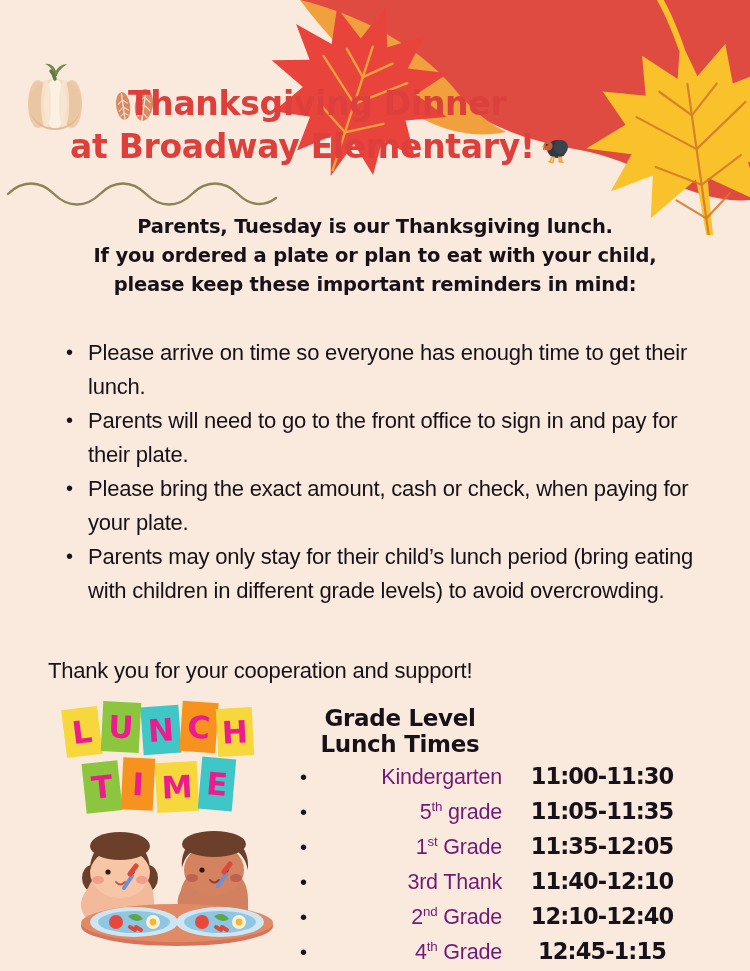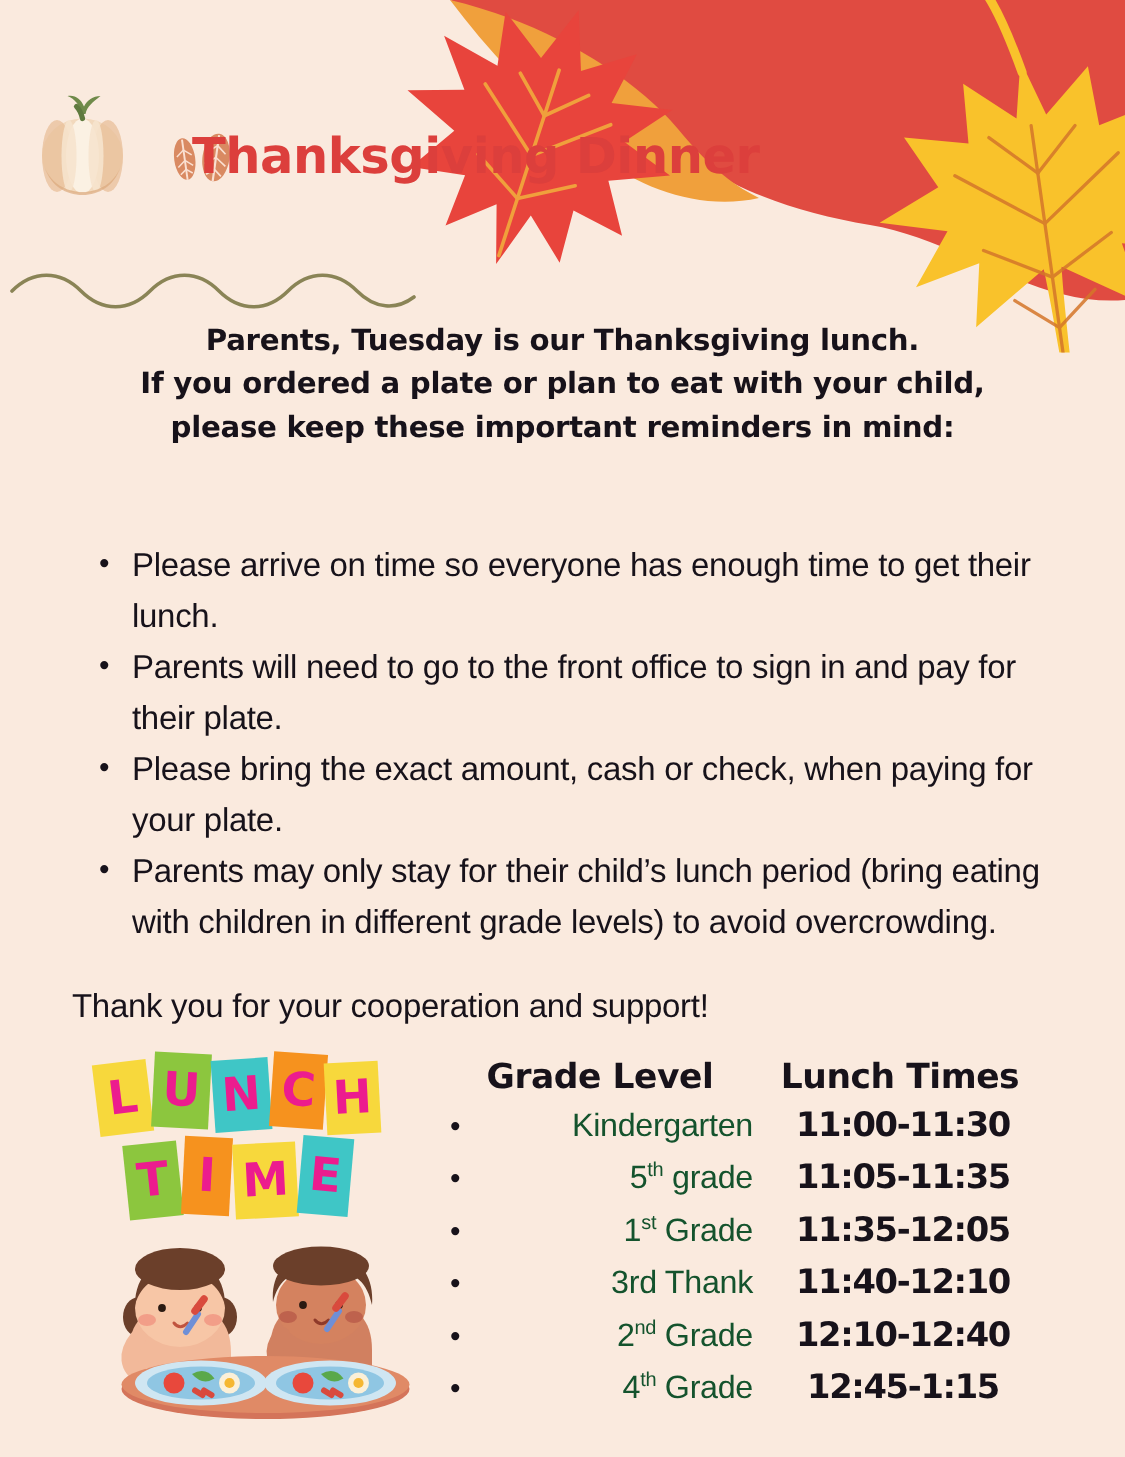--- a/index.html
+++ b/index.html
@@ -50,21 +50,21 @@
     color: #17121a;
     font-family: "DejaVu Sans", sans-serif;
     font-weight: bold;
     font-size: 19.5px;
     line-height: 29px;
     letter-spacing: -0.2px;
   }
 
   
   .reminders {
-    position: absolute; left: 62px; top: 360px; width: 640px;
+    position: absolute; left: 62px; top: 336px; width: 640px;
     color: #17121a;
     font-size: 22px;
     line-height: 34px;
     letter-spacing: -0.2px;
   }
   .reminders li {
     list-style: none;
     position: relative;
     padding-left: 26px;
     margin-bottom: 0px;
@@ -101,35 +101,36 @@
     position: absolute; left: 300px; top: 705px; width: 420px;
   }
   .sched-head {
     display: flex;
     color: #17121a;
     font-family: "DejaVu Sans", sans-serif;
     font-weight: bold;
     font-size: 23px;
     letter-spacing: -0.3px;
     margin-bottom: 6px;
+    flex-direction: column;
   }
   .sched-head .col-grade { width: 200px; text-align: center; }
   .sched-head .col-time { width: 200px; text-align: center; }
   .sched-row {
     display: flex;
     align-items: baseline;
     height: 35px;
   }
   .sched-row .bullet {
     width: 26px; text-align: left;
     font-size: 20px; color: #17121a;
   }
   .sched-row .grade {
     width: 176px; text-align: right;
-    font-size: 21.5px; color: #14532d;
+    font-size: 21.5px; color: #701a75;
     letter-spacing: -0.2px;
   }
   .sched-row .grade sup { font-size: 0.62em; vertical-align: super; }
   .sched-row .time {
     width: 200px; text-align: center;
     font-family: "DejaVu Sans", sans-serif;
     font-weight: bold;
     font-size: 22.5px; color: #17121a;
     letter-spacing: -0.9px;
   }
@@ -219,20 +220,32 @@
             <path d="M12,17 L19,22"></path>
           <path d="M12,25 L7,29"></path>
             <path d="M12,25 L17,29"></path>
         </g>
       </g>
     </svg>
   </div>
 
   <div class="title-block">
     <div class="title-line l1">Thanksgiving Dinner</div>
+    <div class="title-line l2">
+      <span>at Broadway Elementary!</span><span class="turkey"><svg width="28" height="26" viewBox="0 0 28 26">
+        <ellipse cx="16" cy="12" rx="10" ry="9" fill="#2f3740"></ellipse>
+        <ellipse cx="20" cy="10" rx="7" ry="7" fill="#3b444e"></ellipse>
+        <circle cx="7" cy="9" r="4.6" fill="#c4603a"></circle>
+        <path d="M3.4,9.5 C1.6,10.5 1.6,13 3.6,13.4 C3.2,11.8 3.2,10.6 3.4,9.5 Z" fill="#d94a3d"></path>
+        <circle cx="5.8" cy="7.8" r="0.9" fill="#1c1c1c"></circle>
+        <path d="M2.6,8.6 L0.6,9.6 L2.8,10.4 Z" fill="#f0a83c"></path>
+        <path d="M11,20 L9,25 M13,20 L12,25 M18,20 L19,25 M20,20 L21,25" stroke="#f0a83c" stroke-width="1.7" stroke-linecap="round"></path>
+        <path d="M8,24.5 L12,25.6 M18,24.5 L22,25.6" stroke="#f0a83c" stroke-width="1.7" stroke-linecap="round"></path>
+      </svg></span>
+    </div>
   </div>
 
   <div class="wave">
     <svg width="290" height="36" viewBox="0 0 290 36">
       <path d="M2,18 C16,4 34,4 48,18 C62,32 80,32 94,18 C108,4 126,4 140,18 C154,32 172,32 186,18 C200,4 218,4 232,18 C244,30 258,31 270,22" stroke="#8a8456" stroke-width="2.4" fill="none" stroke-linecap="round"></path>
     </svg>
   </div>
 
   <div class="intro">
     <div>Parents, Tuesday is our Thanksgiving lunch.</div>

